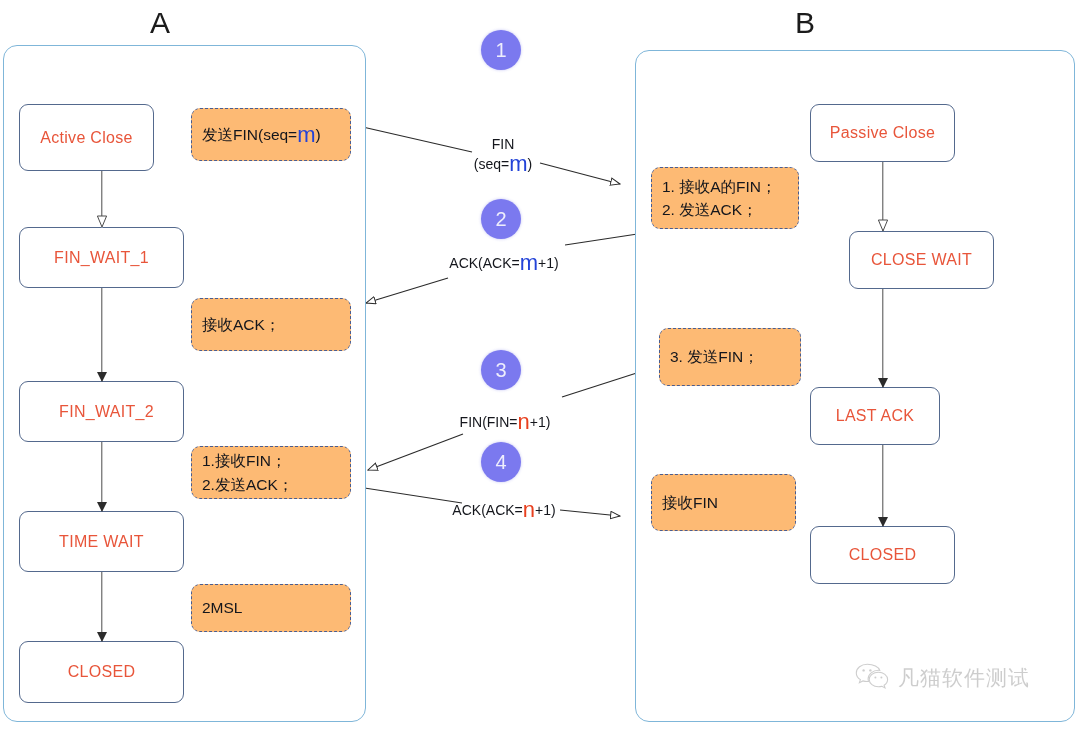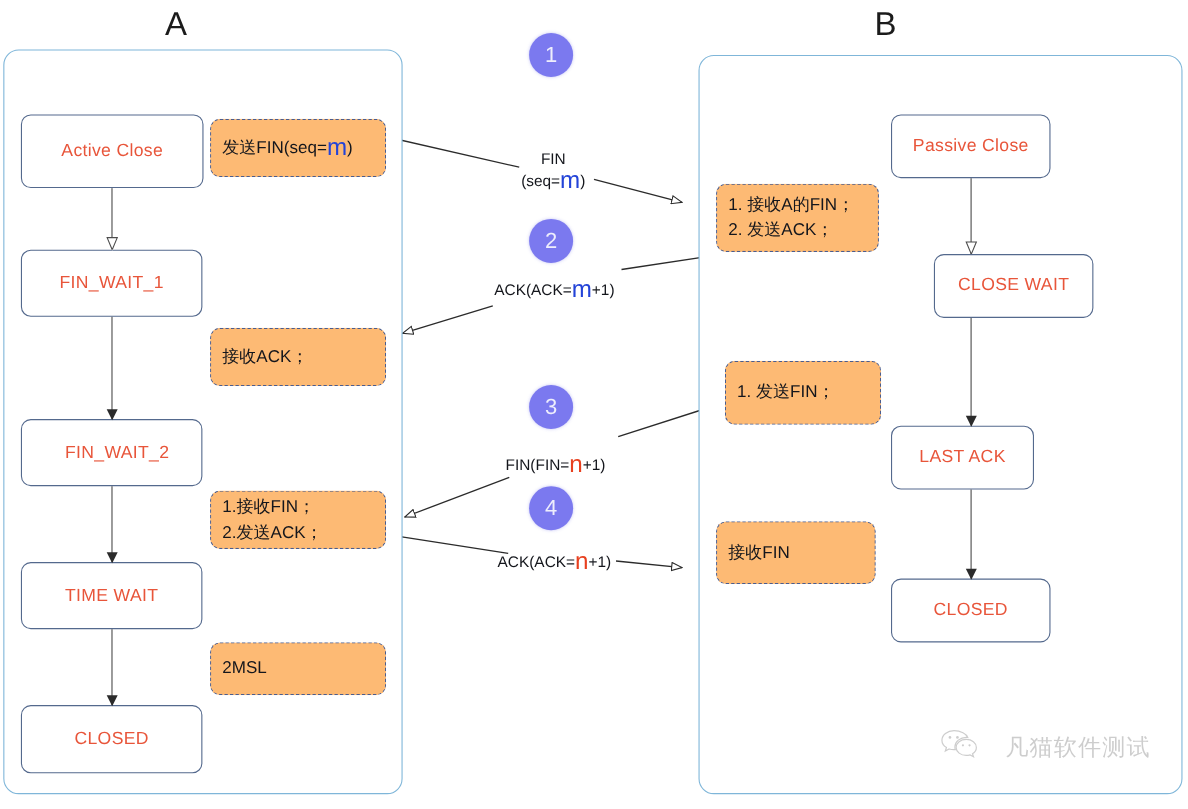--- a/index.html
+++ b/index.html
@@ -126,21 +126,21 @@
     left: 0; top: 0;
     width: 1080px; height: 735px;
     pointer-events: none;
   }
 
   
   .watermark {
     position: absolute;
     display: flex;
     align-items: center;
-    gap: 25px;
+    gap: 9px;
     opacity: .42;
   }
   .watermark .wm-text {
     font-size: 21px;
     color: #8a8a8a;
     letter-spacing: 1px;
     white-space: nowrap;
   }
 </style>
 </head>
@@ -177,21 +177,21 @@
       <line x1="358" y1="487" x2="462" y2="503" stroke="#2b2b2b" stroke-width="1.2"></line>
       <line x1="560" y1="510" x2="620" y2="516" stroke="#2b2b2b" stroke-width="1.2" marker-end="url(#openArrowR)"></line>
     </g>
   </svg>
 
   <div class="panel-title" style="left:150px; top:8px;">A</div>
   <div class="panel-title" style="left:795px; top:8px;">B</div>
 
   <div class="host-panel" style="left:3px; top:45px; width:363px; height:677px;"></div>
 
-  <div class="state-box" style="left:19px; top:104px; width:166px; height:67px;">
+  <div class="state-box" style="left:19px; top:104px; width:135px; height:67px;">
     <span>Active Close</span>
   </div>
   <div class="state-box" style="left:19px; top:227px; width:165px; height:61px;">
     <span>FIN_WAIT_1</span>
   </div>
   <div class="state-box" style="left:19px; top:381px; width:165px; height:61px;padding-left:10px;">
     <span>FIN_WAIT_2</span>
   </div>
   <div class="state-box" style="left:19px; top:511px; width:165px; height:61px;">
     <span>TIME WAIT</span>
@@ -266,21 +266,21 @@
     <div class="shaft"></div>
       <div class="head-filled"></div>
   </div>
 
   <div class="note-box" style="left:651px; top:167px; width:148px; height:62px;">
     <div class="line">1. 接收A的FIN；</div>
     <div class="line">2. 发送ACK；</div>
   </div>
 
   <div class="note-box" style="left:659px; top:328px; width:142px; height:58px;">
-    <div class="line">1. 发送FIN；</div>
+    <div class="line">3. 发送FIN；</div>
   </div>
 
   <div class="note-box" style="left:651px; top:474px; width:145px; height:57px;">
     <div class="line">接收FIN</div>
   </div>
 
   <div class="step-badge" style="left:481px; top:30px;">
     <span>1</span>
   </div>
   <div class="step-badge" style="left:481px; top:199px;">

